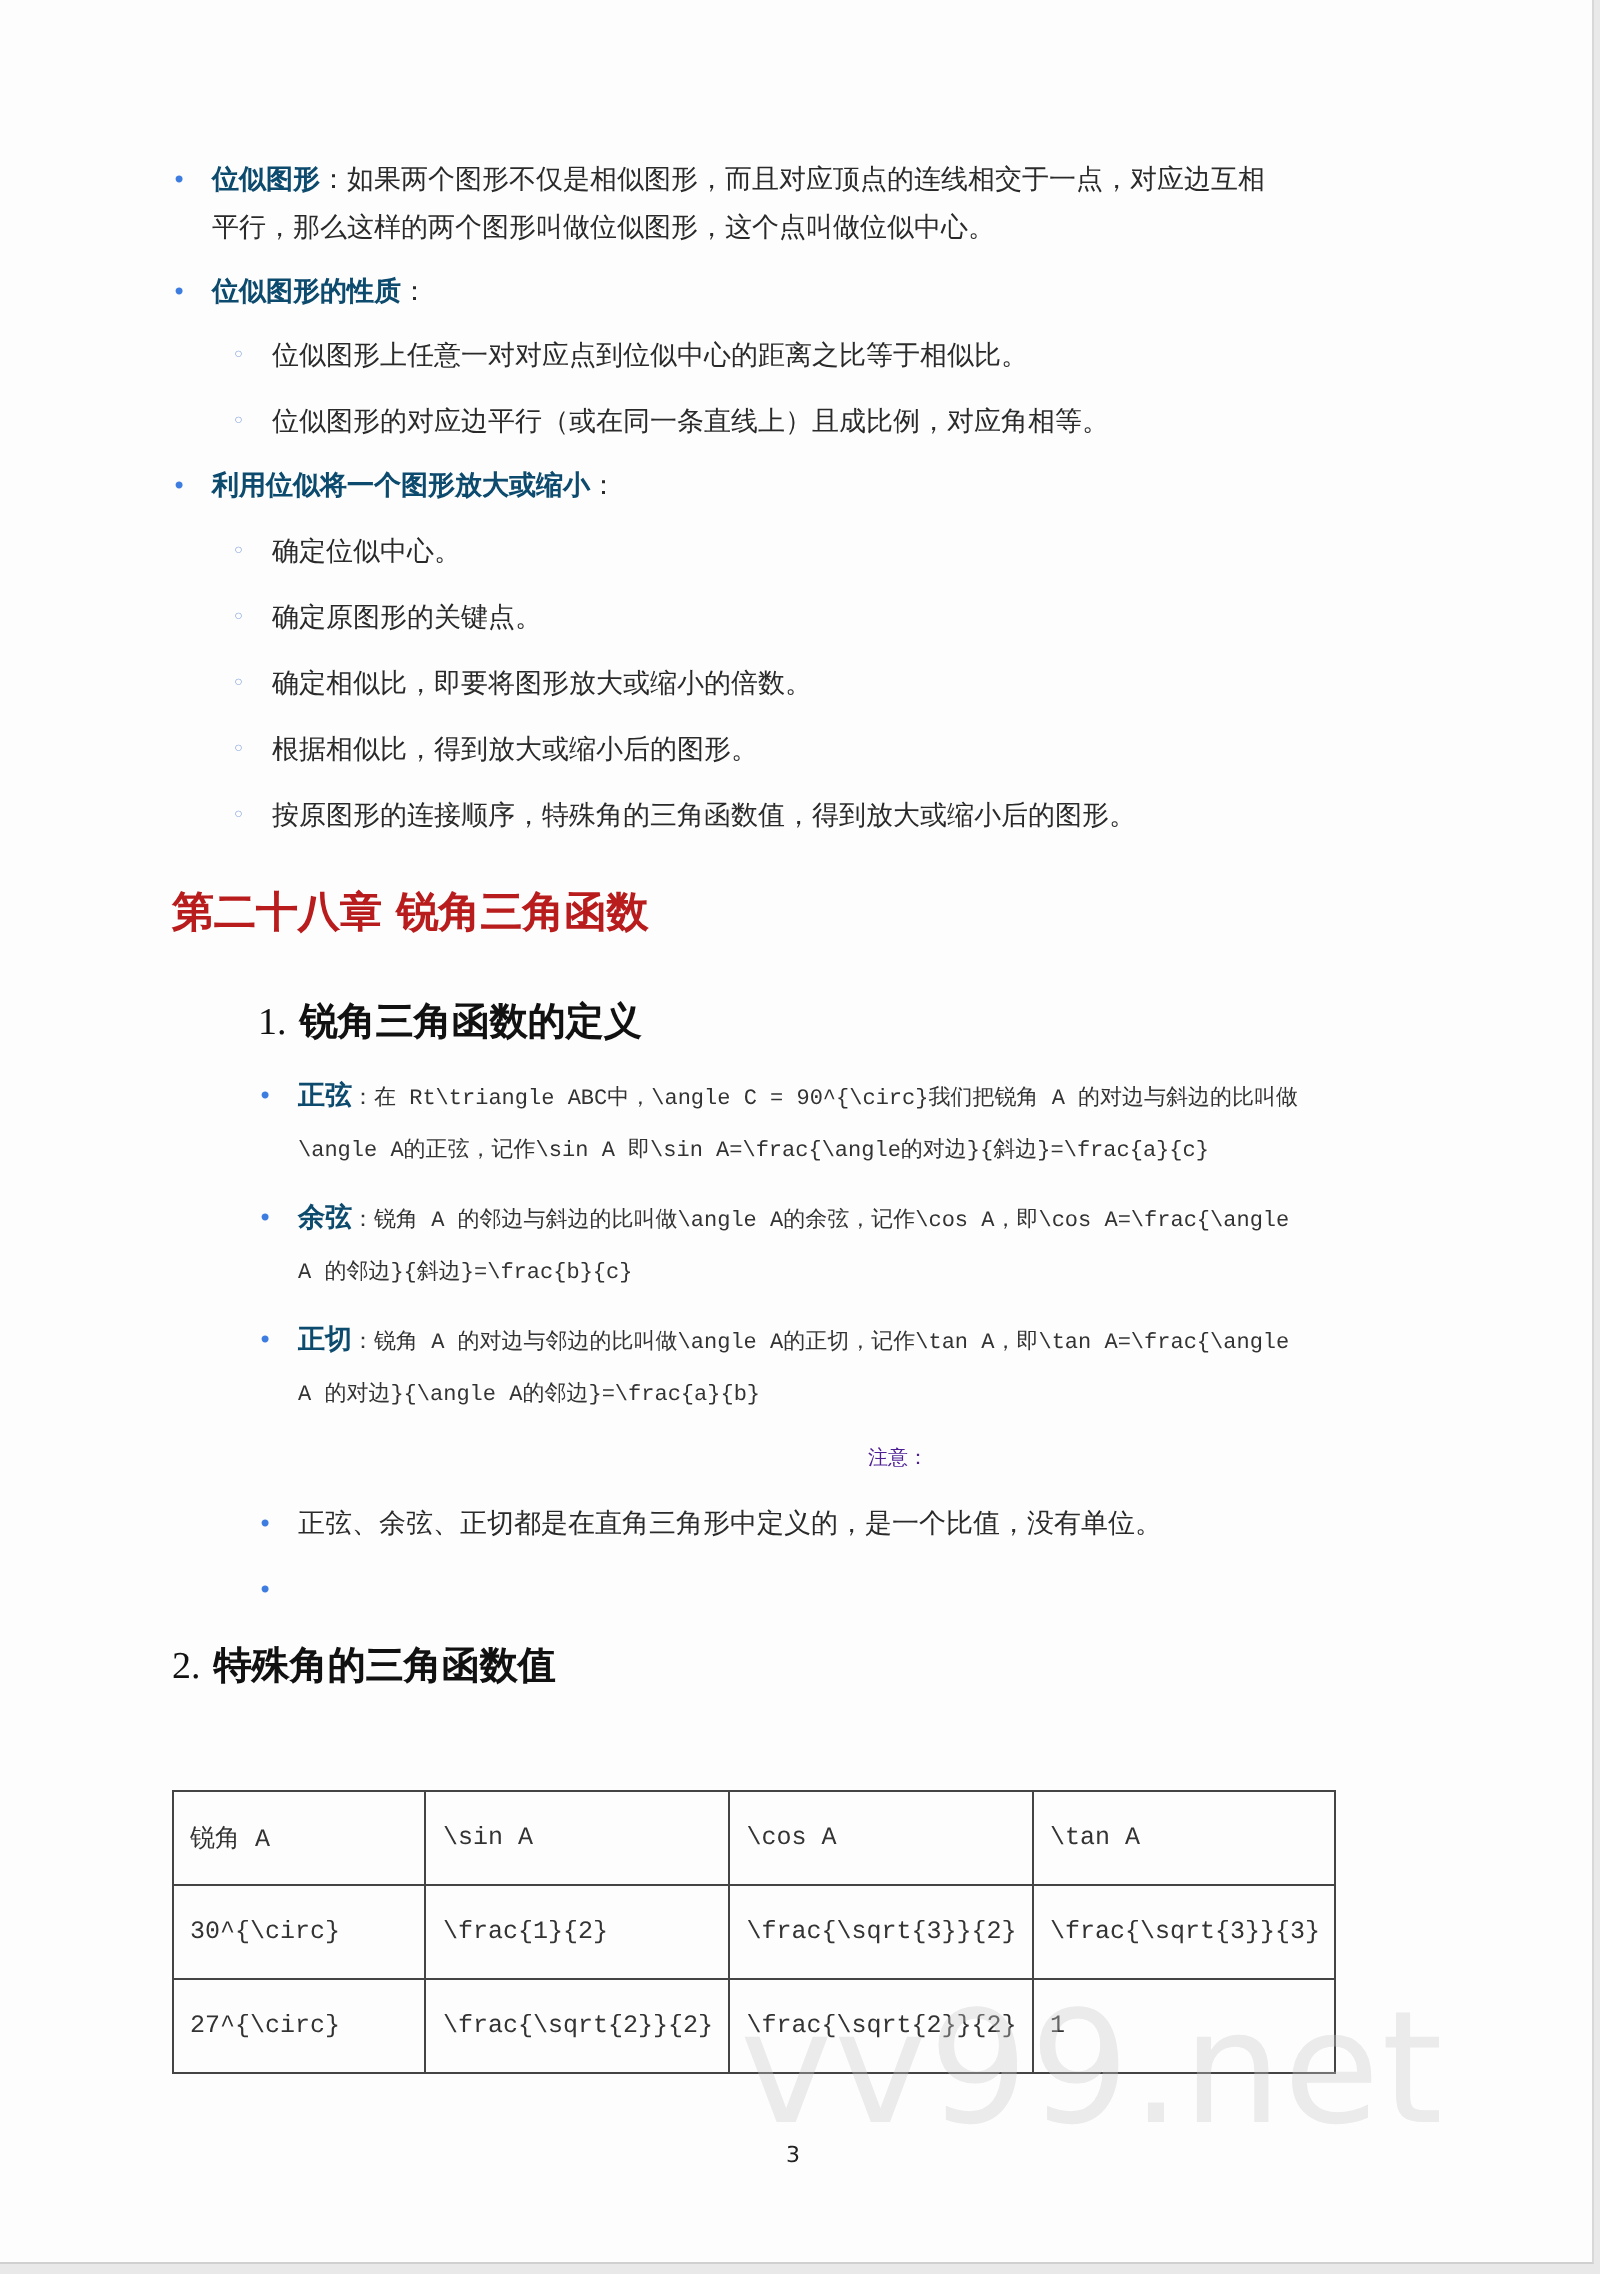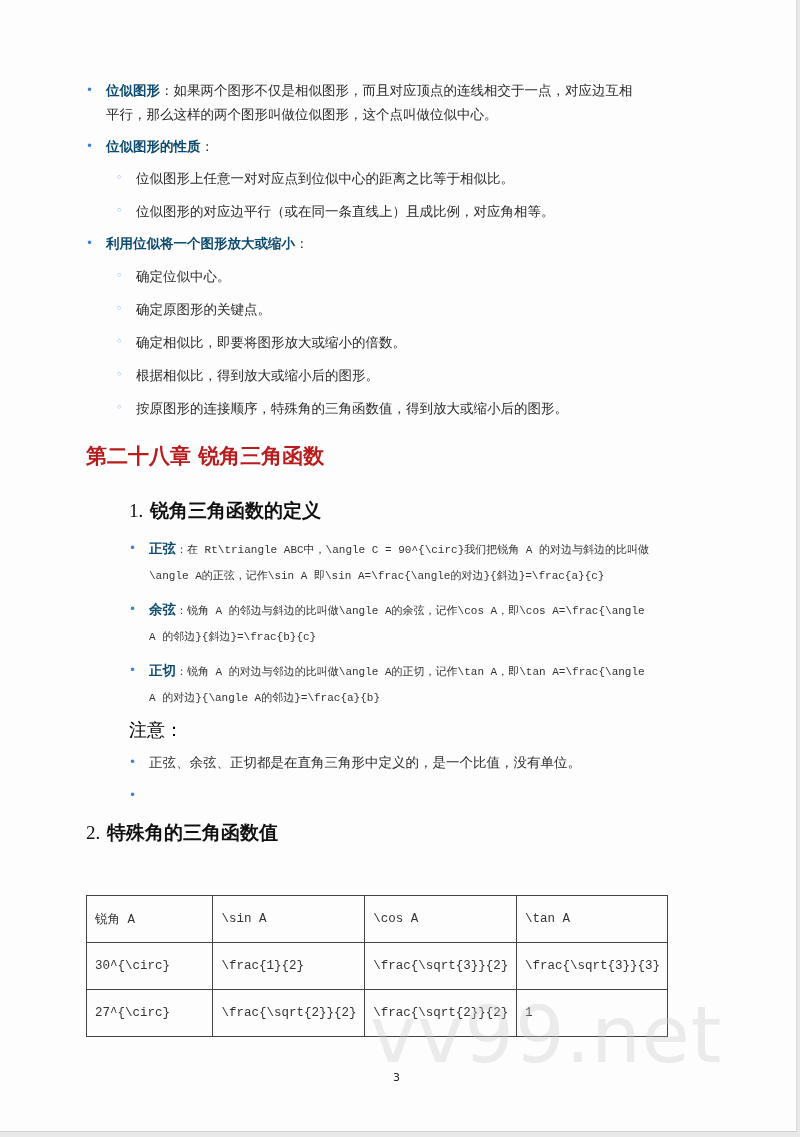--- a/index.html
+++ b/index.html
@@ -94,21 +94,21 @@
       <b>余弦</b><span class="mono">：锐角 A 的邻边与斜边的比叫做\angle A的余弦，记作\cos A，即\cos A=\frac{\angle</span><br>
       <span class="mono">A 的邻边}{斜边}=\frac{b}{c}</span>
     </div>
 
     <div class="bl" style="margin-top:9px;">
       <span class="dot">•</span>
       <b>正切</b><span class="mono">：锐角 A 的对边与邻边的比叫做\angle A的正切，记作\tan A，即\tan A=\frac{\angle</span><br>
       <span class="mono">A 的对边}{\angle A的邻边}=\frac{a}{b}</span>
     </div>
 
-    <div style="font-size:18px; line-height:24px; margin-top:8px; color:#000000;">注意：</div>
+    <div style="font-size:10px; line-height:24px; margin-top:8px; color:#4c1d95;text-align:center;">注意：</div>
 
     <div class="bl" style="margin-top:8px;">
       <span class="dot">•</span>
       <span>正弦、余弦、正切都是在直角三角形中定义的，是一个比值，没有单位。</span>
     </div>
     <div class="bl" style="margin-top:9px;">
       <span class="dot">•</span>
     </div>
   </div>
 

